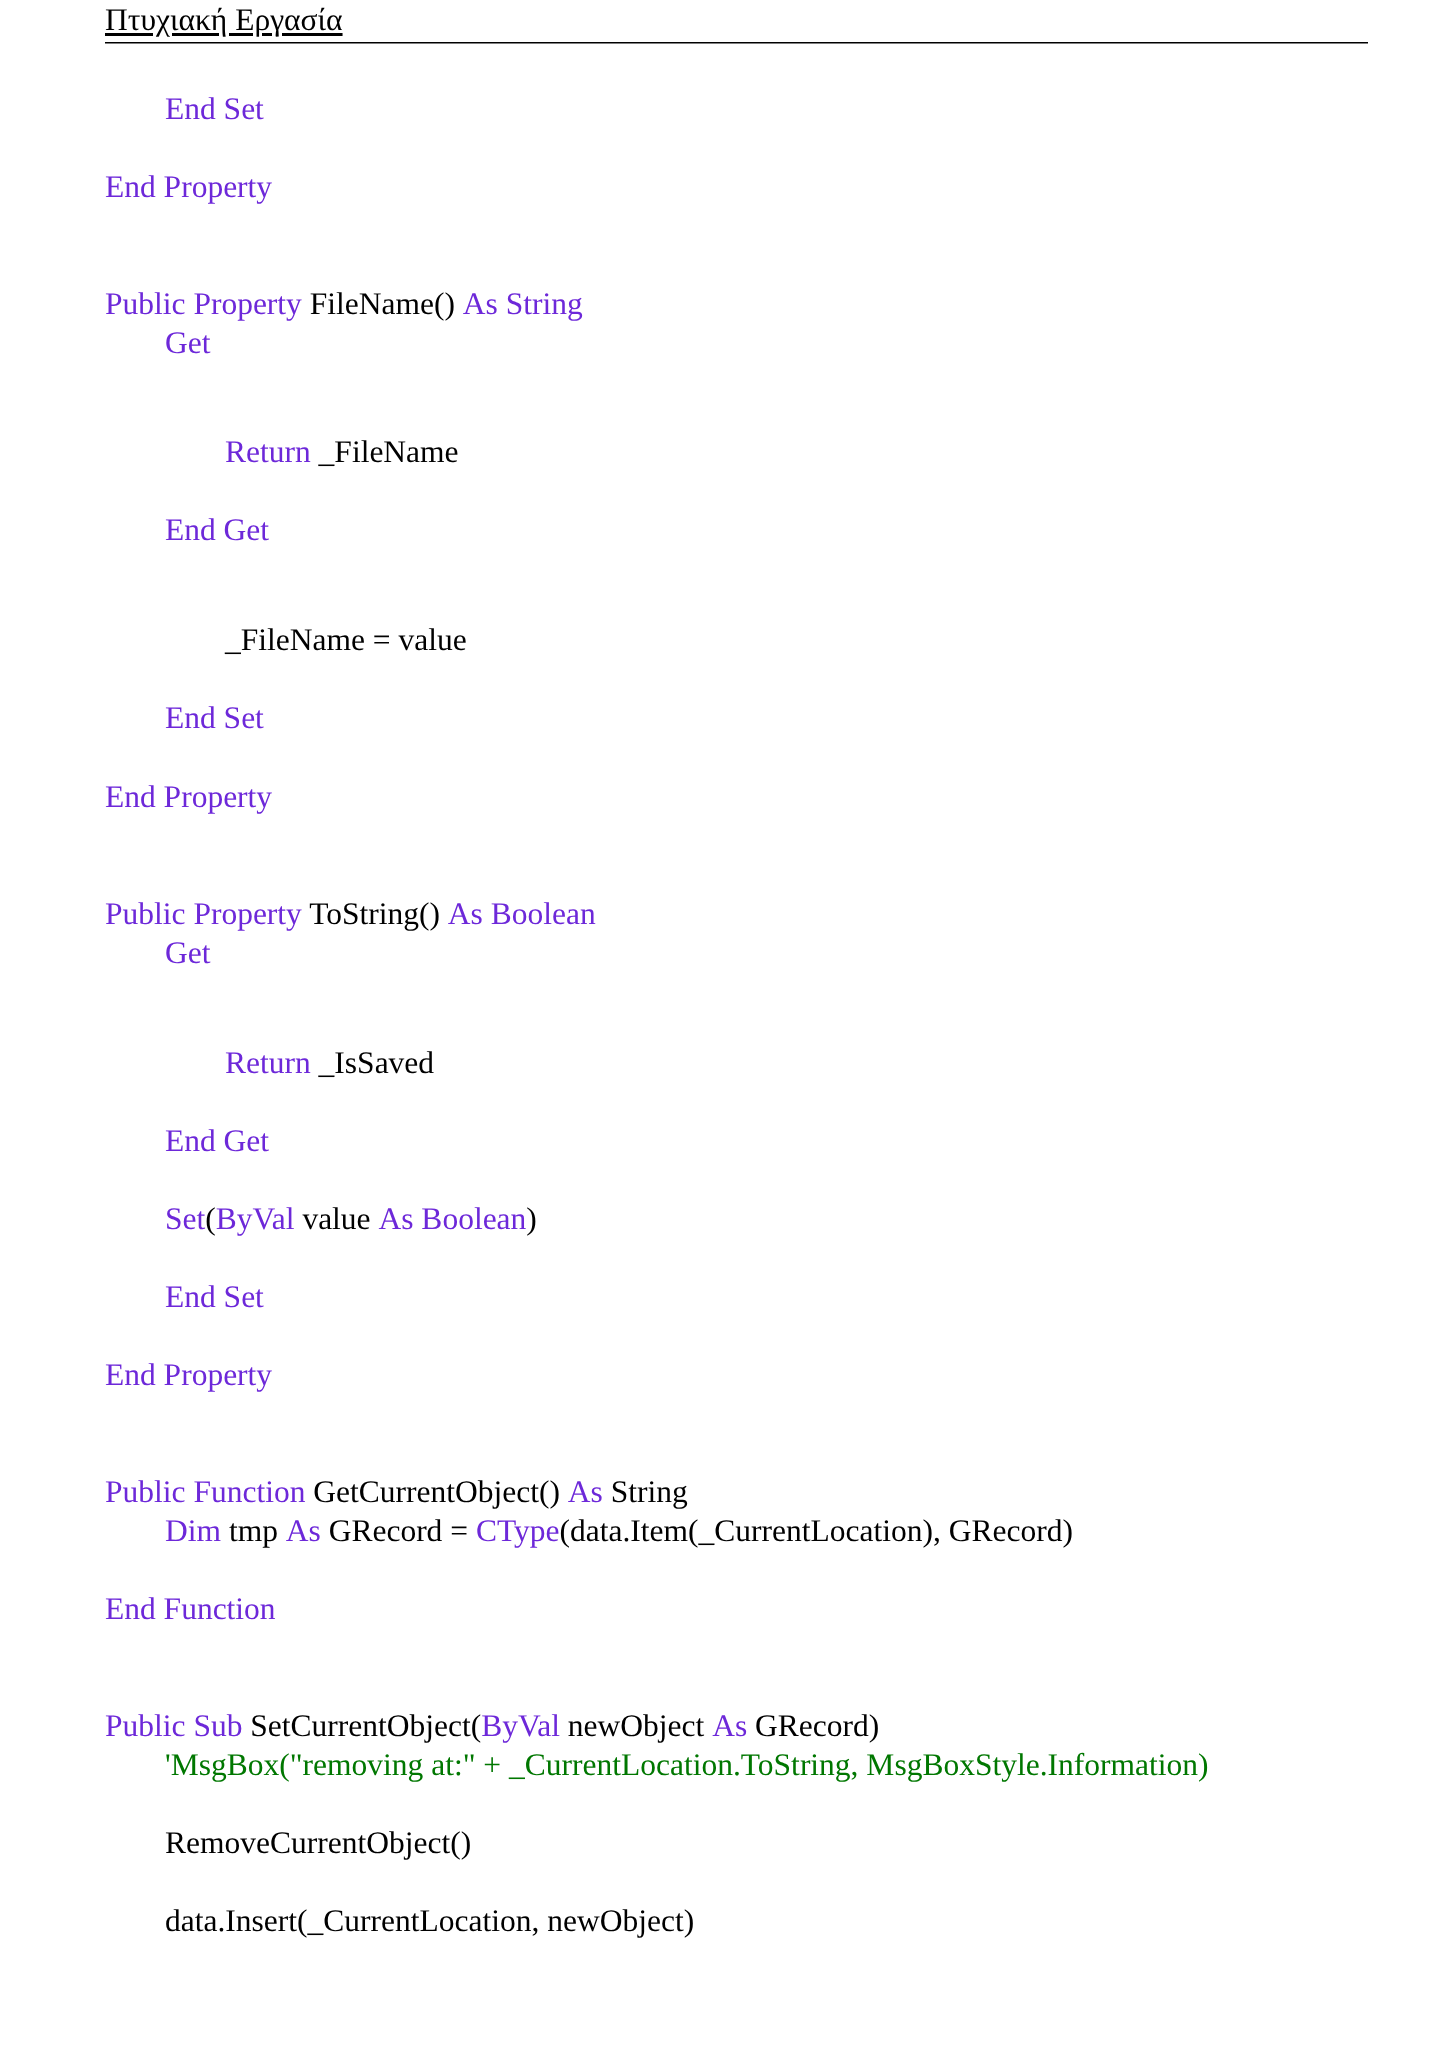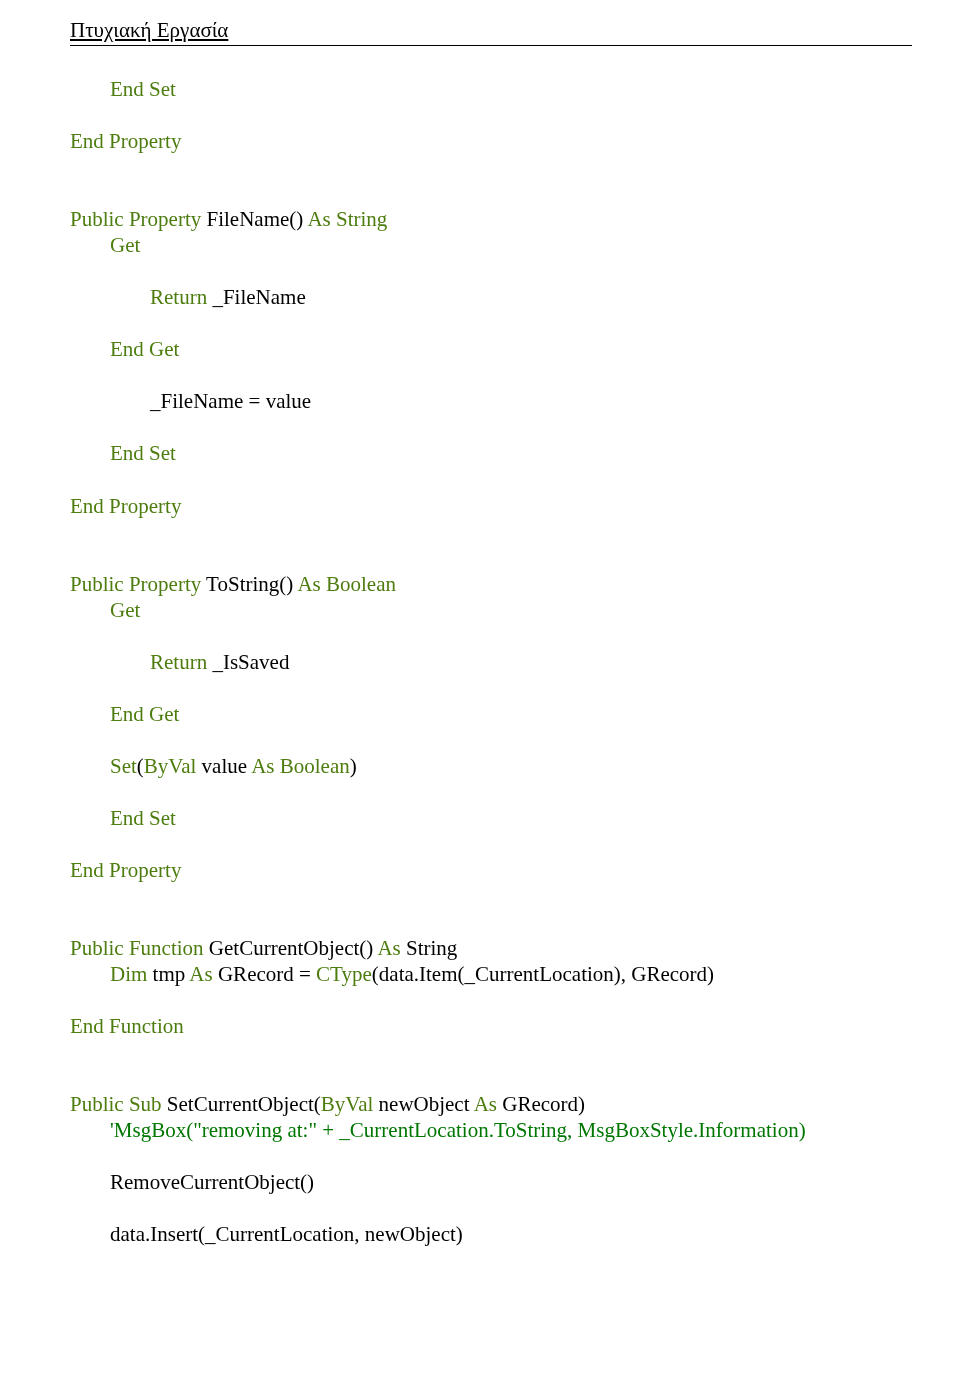--- a/index.html
+++ b/index.html
@@ -12,39 +12,39 @@
     color: #000;
     width: 960px;
   }
   .page {
     padding: 0 48px 0 70px;
     box-sizing: border-box;
   }
   .header-row {
     display: flex;
     justify-content: space-between;
-    padding-top: 17px;
+    padding-top: 0;
     padding-bottom: 2px;
     gap: 24px;
   }
   .header-left, .header-right {
     text-decoration: underline;
   }
   .hr-top {
     border: none;
     border-top: 1.5px solid #000;
     margin: 0 0 4px 0;
   }
   .code {
     white-space: pre;
   }
-  .kw { color: #4d7c0f; }
+  .kw { color: #6d28d9; font-family: Liberation Serif, serif; }
   .cm { color: #007700; }
   .indent1 { padding-left: 40px; display:block; }
-  .indent2 { padding-left: 80px; display:block; }
+  .indent2 { padding-left: 80px; display:block;margin-top:21px; }
   .blank { height: 26px; }
 </style>
 </head>
 <body>
 
 <div class="page">
 
   <div class="header-row">
     <span class="header-left">Πτυχιακή Εργασία</span>
   </div>

